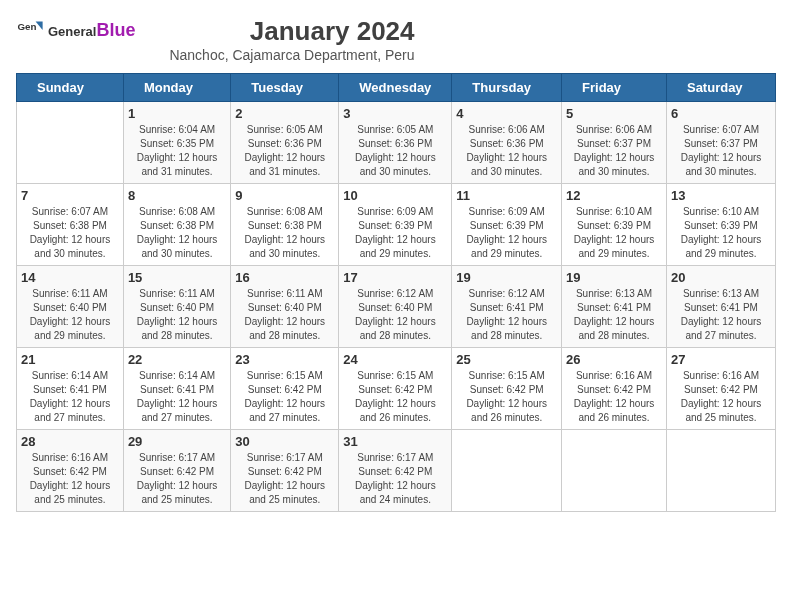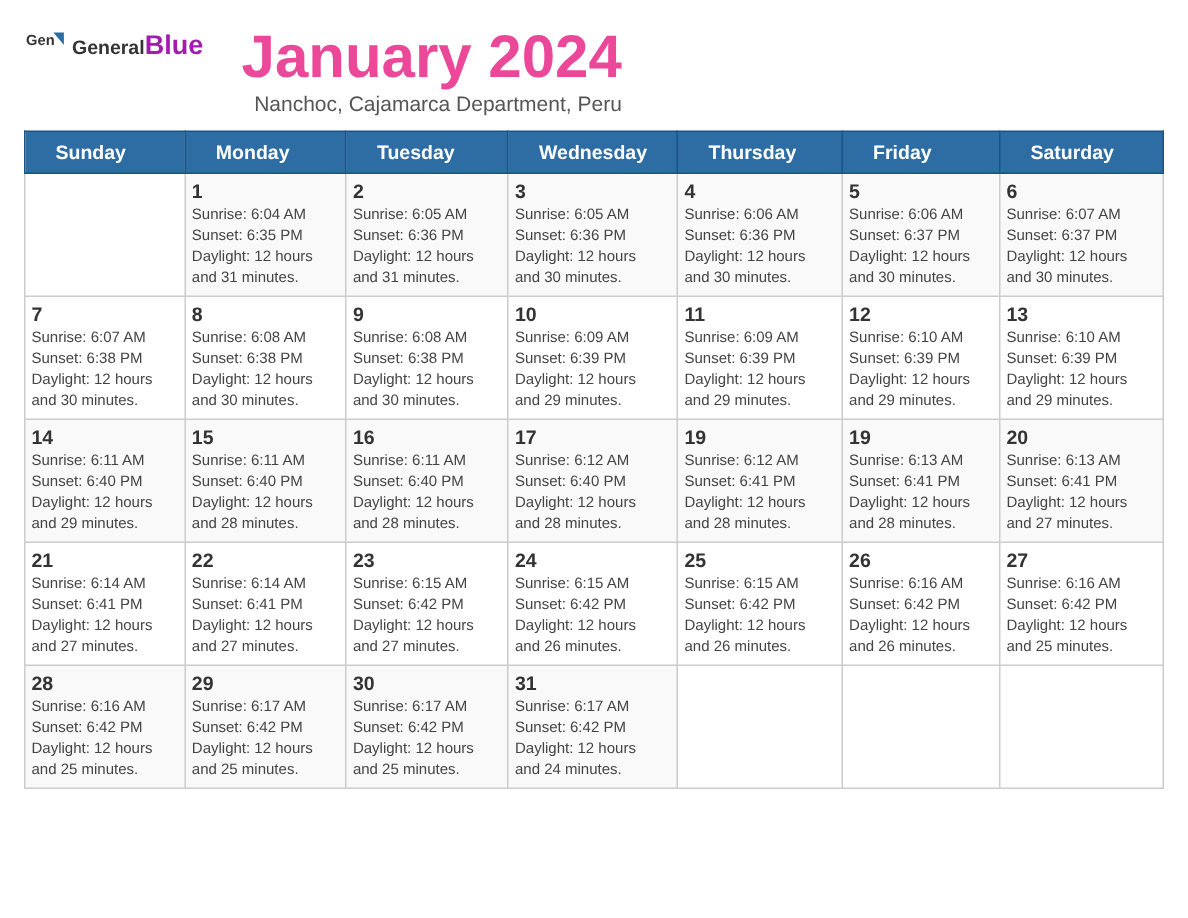--- a/index.html
+++ b/index.html
@@ -32,23 +32,23 @@
       color: #a21caf;
     }
     .logo-icon {
       width: 28px;
       height: 28px;
     }
     .title-block {
       text-align: right;
     }
     .month-title {
-      font-size: 40px;
-      font-weight: bold;
-      color: #ec4899;
+      font-size: 26px;
+      font-weight: bold;
+      color: #404040;
     }
     .subtitle {
       font-size: 14px;
       color: #555;
       margin-left: 34px;
     }
     table {
       width: 100%;
       border-collapse: collapse;
       font-size: 11px;
@@ -77,20 +77,21 @@
     .day-num {
       font-size: 13px;
       font-weight: bold;
       color: #333;
       margin-bottom: 2px;
     }
     .day-detail {
       font-size: 10px;
       color: #444;
       line-height: 1.4;
+      text-align: center;
     }
     .empty-cell {
       background: #fff !important;
     }
   </style>
 </head>
 <body>
 
 <div class="header">
   <div class="logo">

